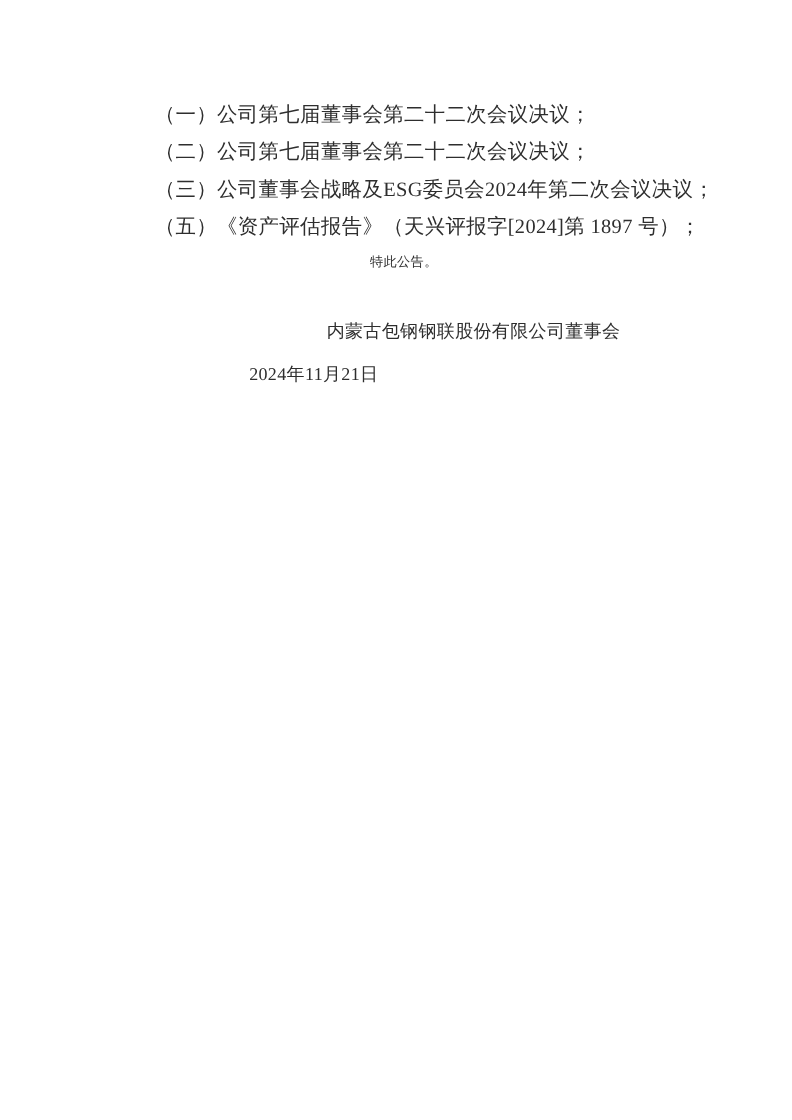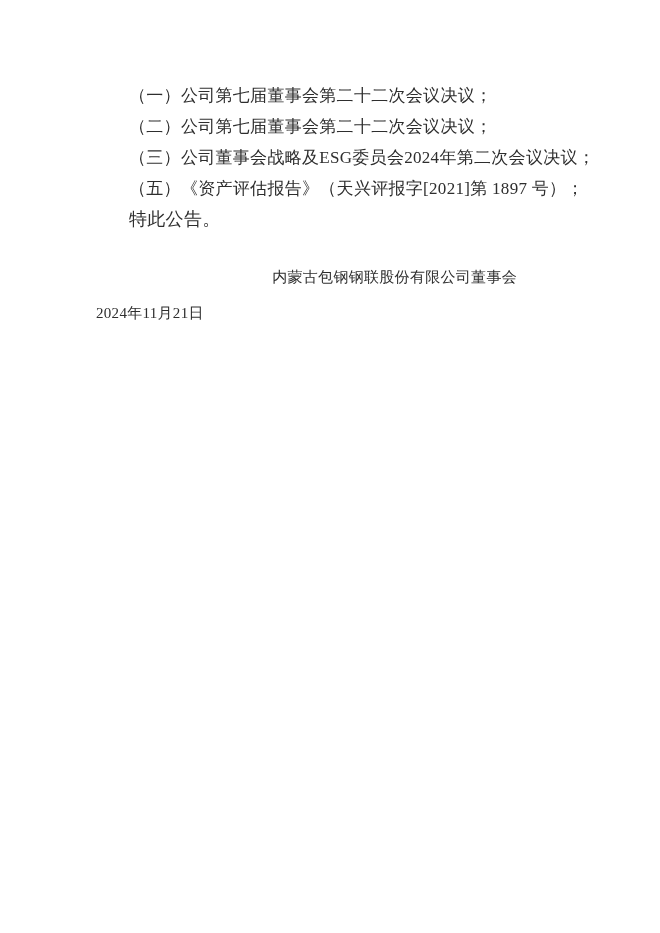--- a/index.html
+++ b/index.html
@@ -21,50 +21,51 @@
   }
   p { margin: 0; }
   .item {
     font-size: 17px;
     line-height: 31px;
     text-indent: 33px;
     letter-spacing: 0.3px;
     white-space: nowrap;
   }
   .closing {
-    font-size: 18px;
+    font-size: 11px;
     line-height: 31px;
     text-indent: 33px;
     letter-spacing: 0.3px;
+    text-align: center;
   }
   .signature {
     margin-top: 27px;
     font-size: 15px;
     line-height: 31px;
     letter-spacing: 0.3px;
     text-align: right;
     padding-right: 27px;
     white-space: nowrap;
   }
   .date {
     margin-top: 5px;
     font-size: 15px;
     line-height: 31px;
     letter-spacing: 0.3px;
-    text-align: left;
+    text-align: center;
     padding-right: 117px;
     white-space: nowrap;
   }
 </style>
 </head>
 <body>
 
 <div class="page">
   <div class="content">
     <p class="item">（一）公司第七届董事会第二十二次会议决议；</p>
     <p class="item">（二）公司第七届董事会第二十二次会议决议；</p>
     <p class="item">（三）公司董事会战略及ESG委员会2024年第二次会议决议；</p>
-    <p class="item">（五）《资产评估报告》（天兴评报字[2021]第 1897 号）；</p>
+    <p class="item">（五）《资产评估报告》（天兴评报字[2024]第 1897 号）；</p>
     <p class="closing">特此公告。</p>
     <p class="signature">内蒙古包钢钢联股份有限公司董事会</p>
     <p class="date">2024年11月21日</p>
   </div>
 </div>
 
 </body></html>

